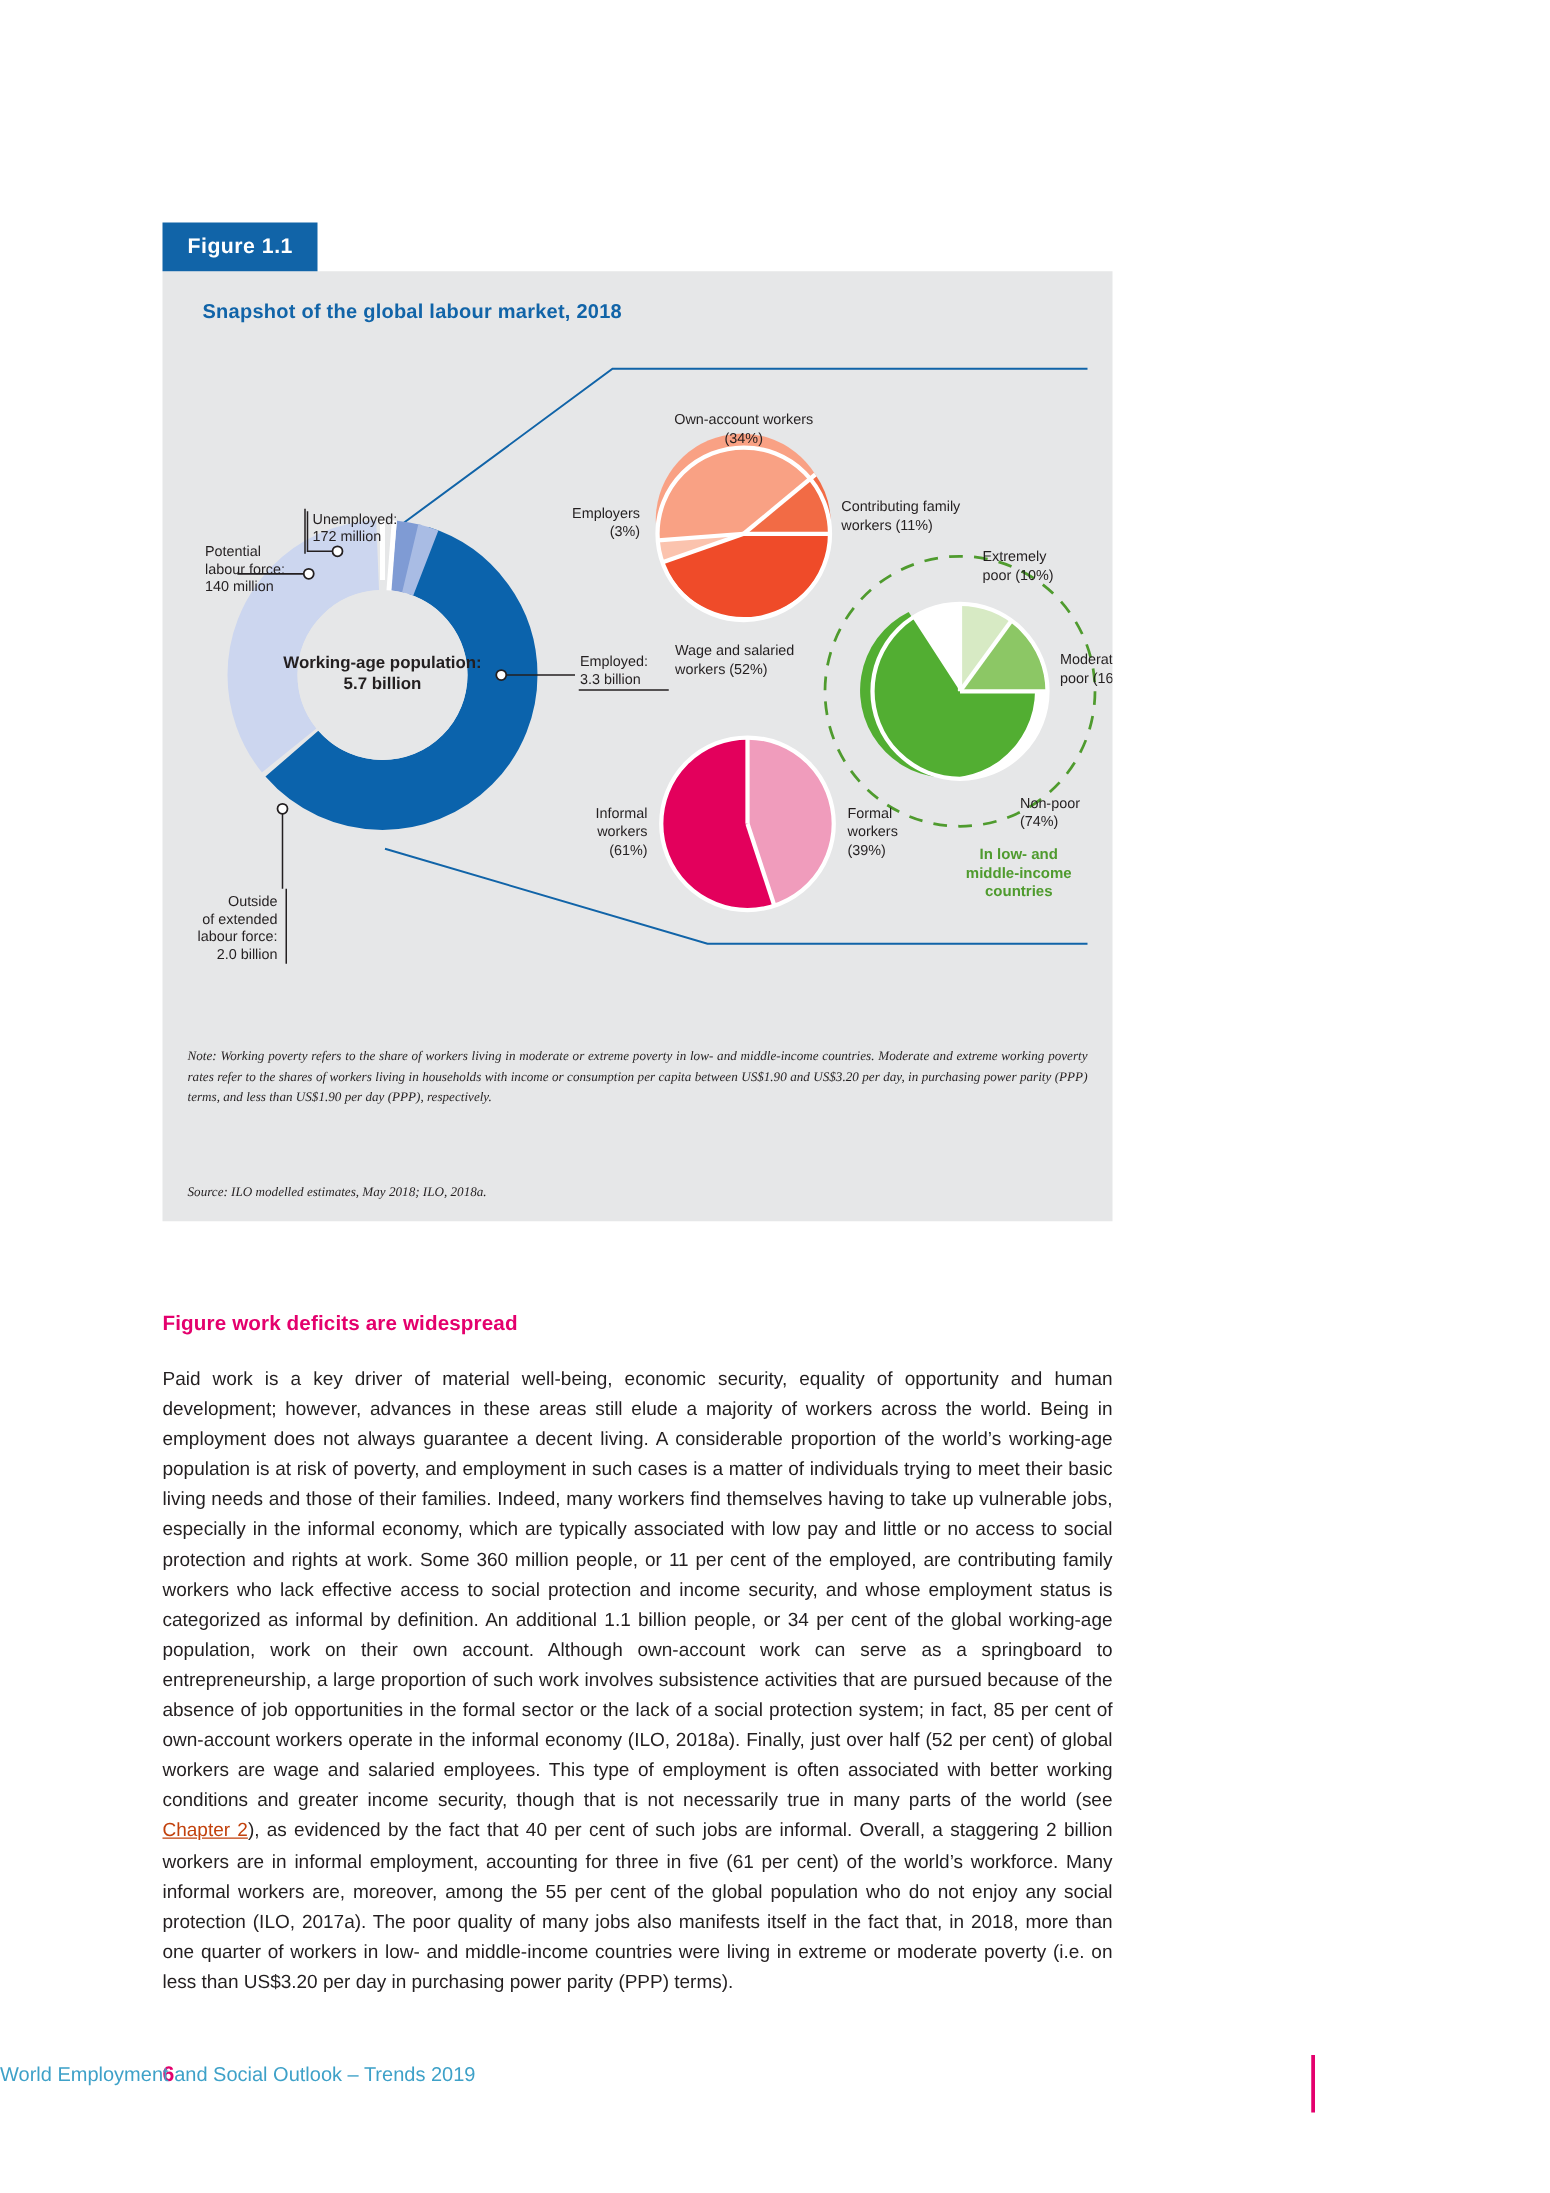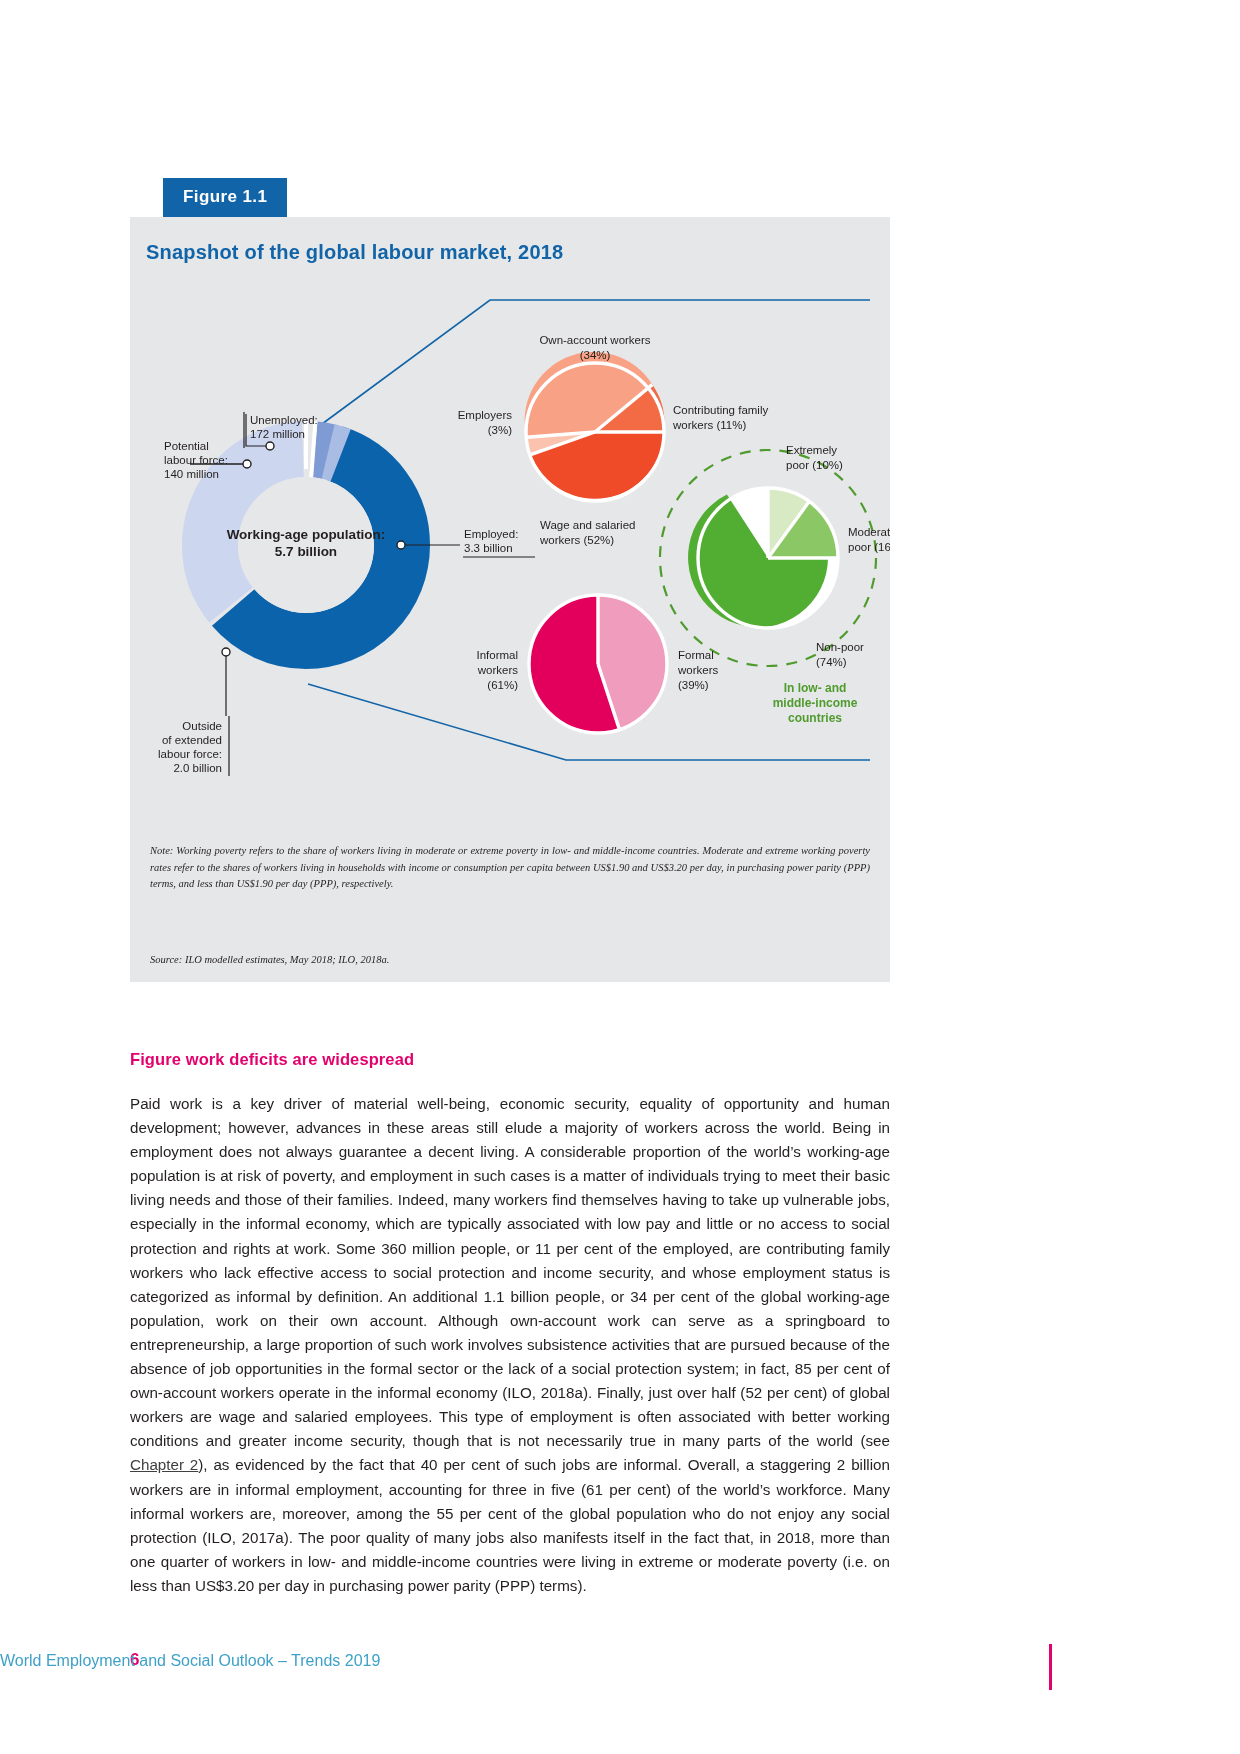--- a/index.html
+++ b/index.html
@@ -18,35 +18,34 @@
   .fig-tag{
     display:inline-block;
     background:#1164a8;
     color:#ffffff;
     font-size:17px;
     font-weight:bold;
     letter-spacing:.4px;
     padding:9px 20px 10px 20px;
     position:relative;
     z-index:3;
-    margin-left:33px;
   }
   .fig-body{
     background:#e6e7e8;
     width:760px;
     position:relative;
     margin-top:0;
     padding-bottom:14px;
   }
   .fig-title{
     color:#1164a8;
-    font-size:20px;
+    font-size:16px;
     font-weight:bold;
     letter-spacing:.2px;
-    padding:24px 0 0 16px;
+    padding:24px 0 0 32px;
   }
   .chart-area{position:relative;width:760px;height:530px;}
   .chart-svg{position:absolute;left:0;top:0;}
 
   .fig-note{
     font-family:"Liberation Serif", serif;
     font-style:italic;
     font-size:10.5px;
     line-height:16.5px;
     color:#231f20;
@@ -58,21 +57,21 @@
 
   
   .section-head{
     position:absolute;left:130px;top:1050px;
     color:#e4006d;font-size:16.5px;font-weight:bold;letter-spacing:.1px;
   }
   .body-copy{
     position:absolute;left:130px;top:1092px;width:760px;
     font-size:15.2px;line-height:24.1px;text-align:justify;color:#231f20;
   }
-  .body-copy .lnk{color:#404040;}
+  .body-copy .lnk{color:#c2410c;}
 
   
   .footer{position:absolute;left:0;top:1650px;width:1240px;height:40px;}
   .pg-num{position:absolute;left:130px;top:0;color:#e4006d;font-size:17px;font-weight:bold;}
   .foot-title{position:absolute;left:0;top:2px;width:1240px;text-align:left;color:#3ea1c8;font-size:16px;}
   .foot-rule{position:absolute;left:1049px;top:-6px;width:3px;height:46px;background:#e4006d;}
 </style>
 </head>
 <body>
 

